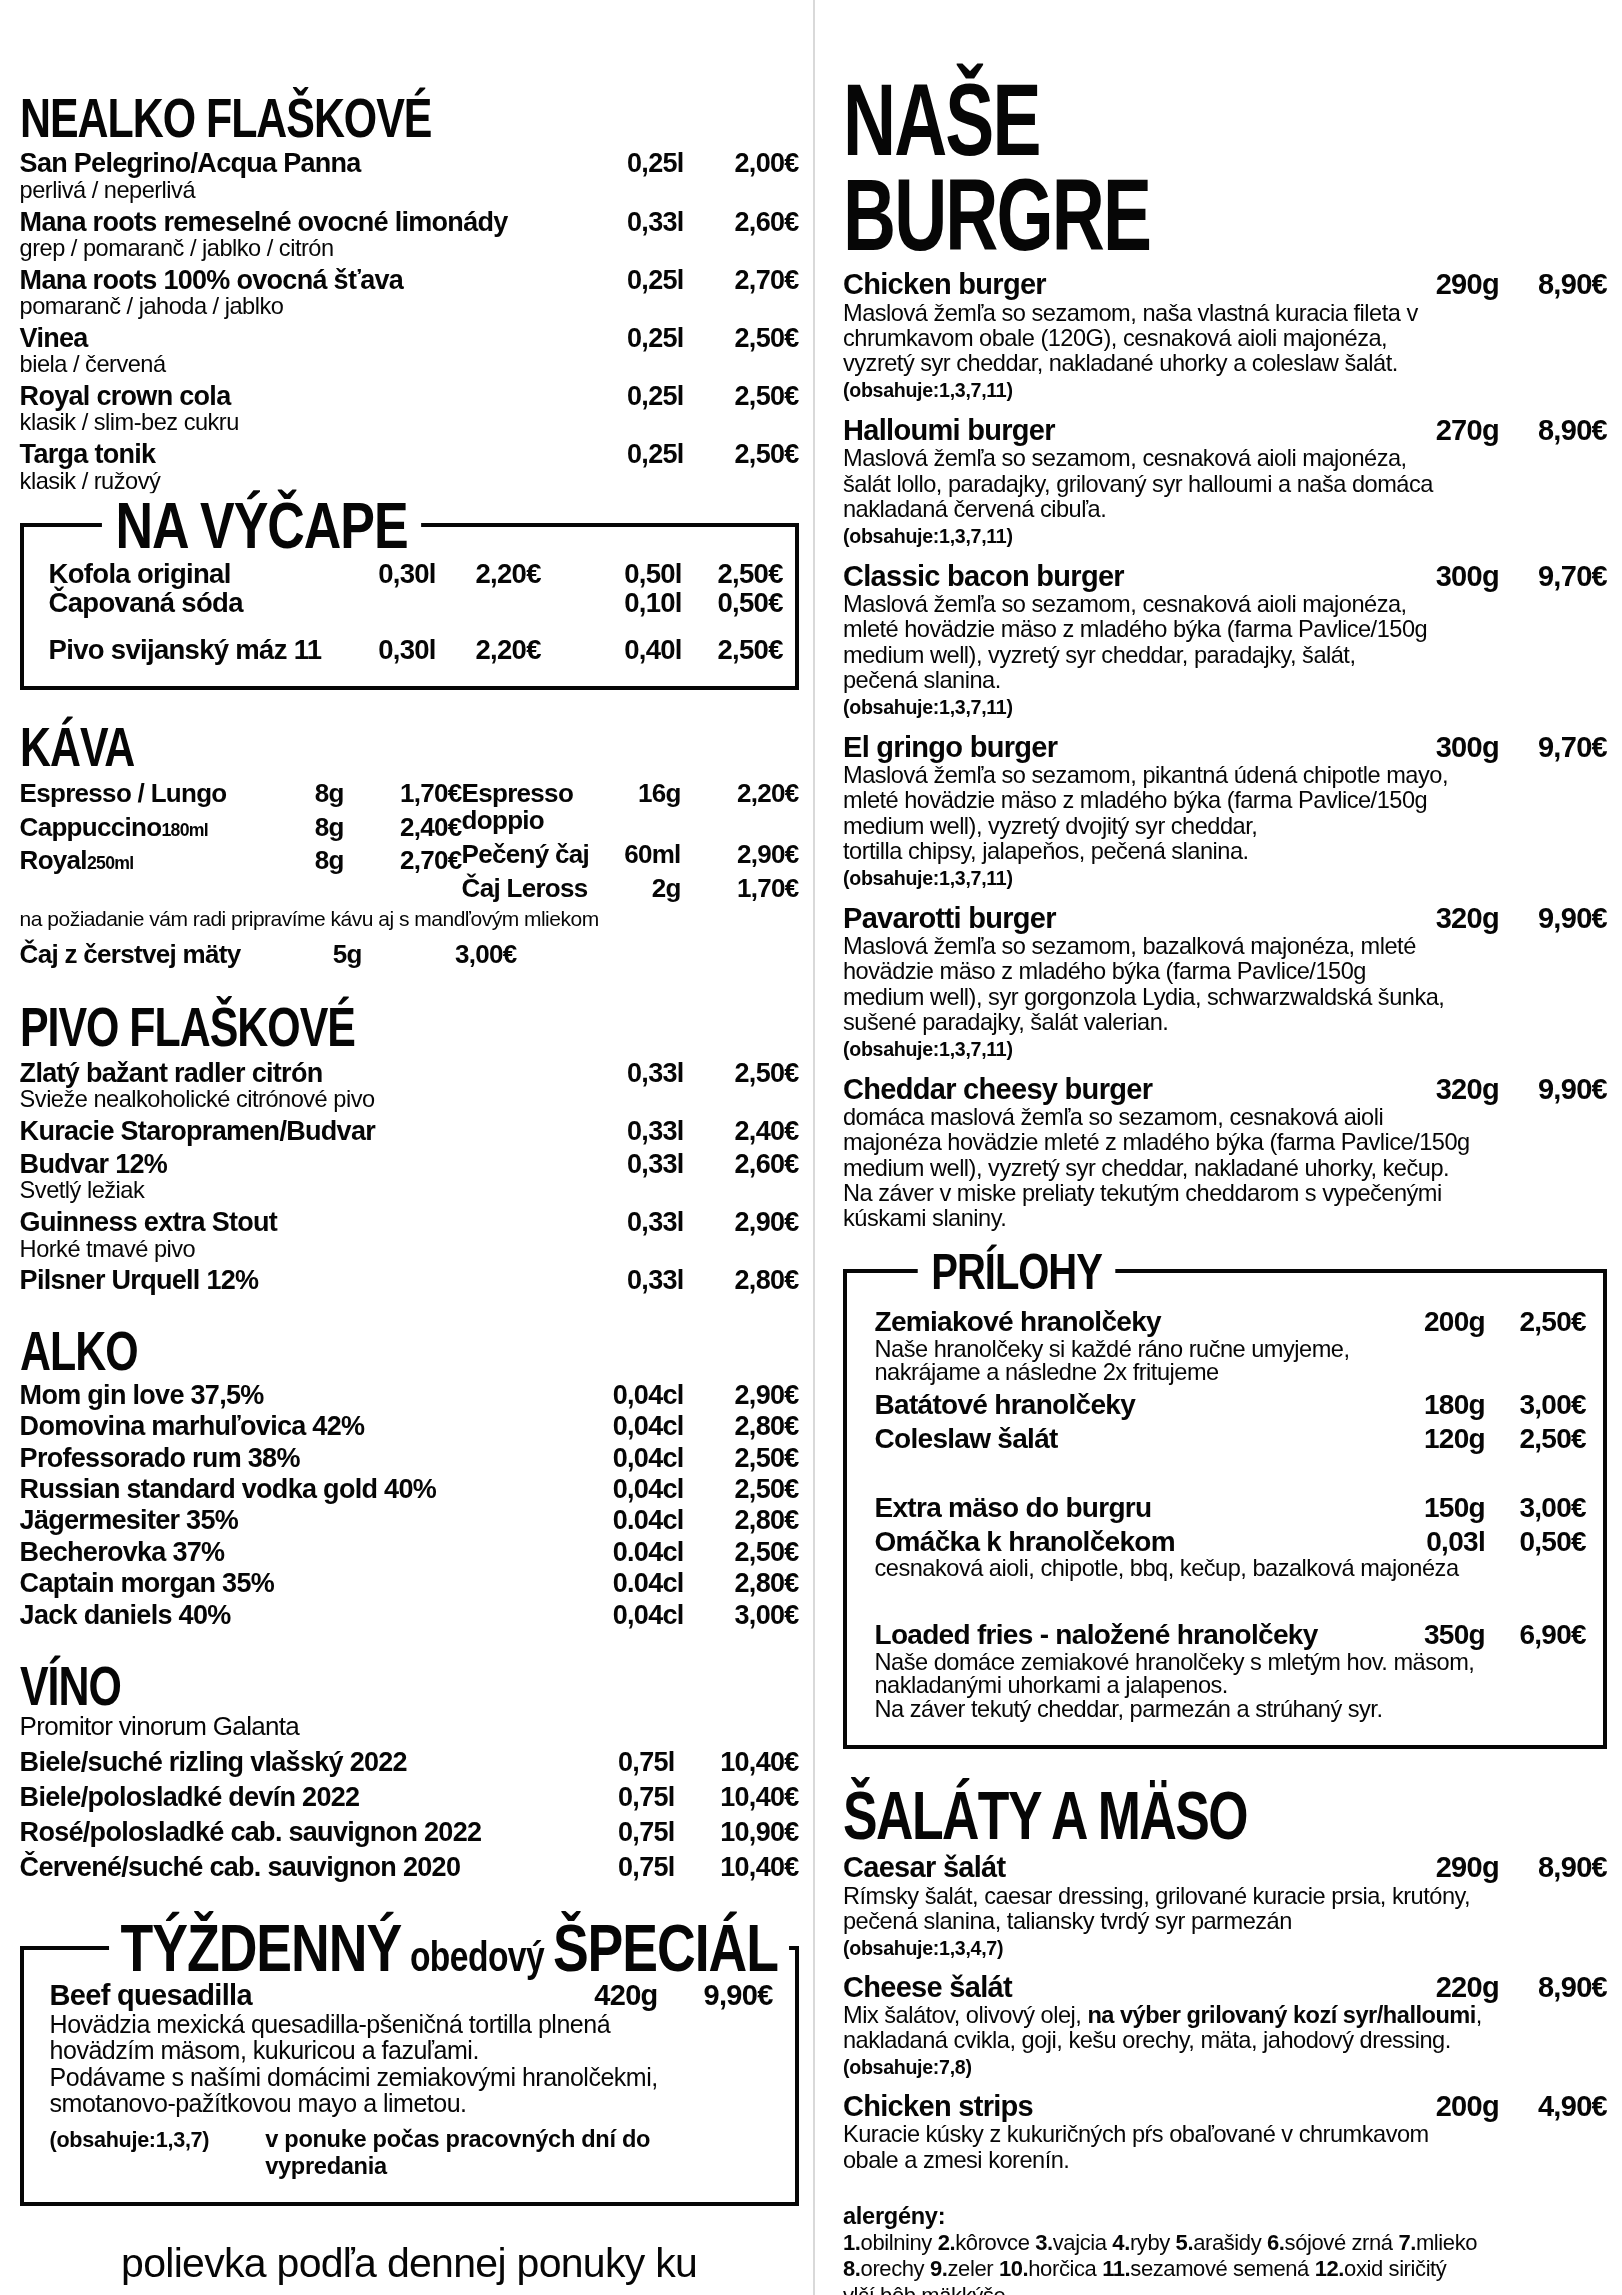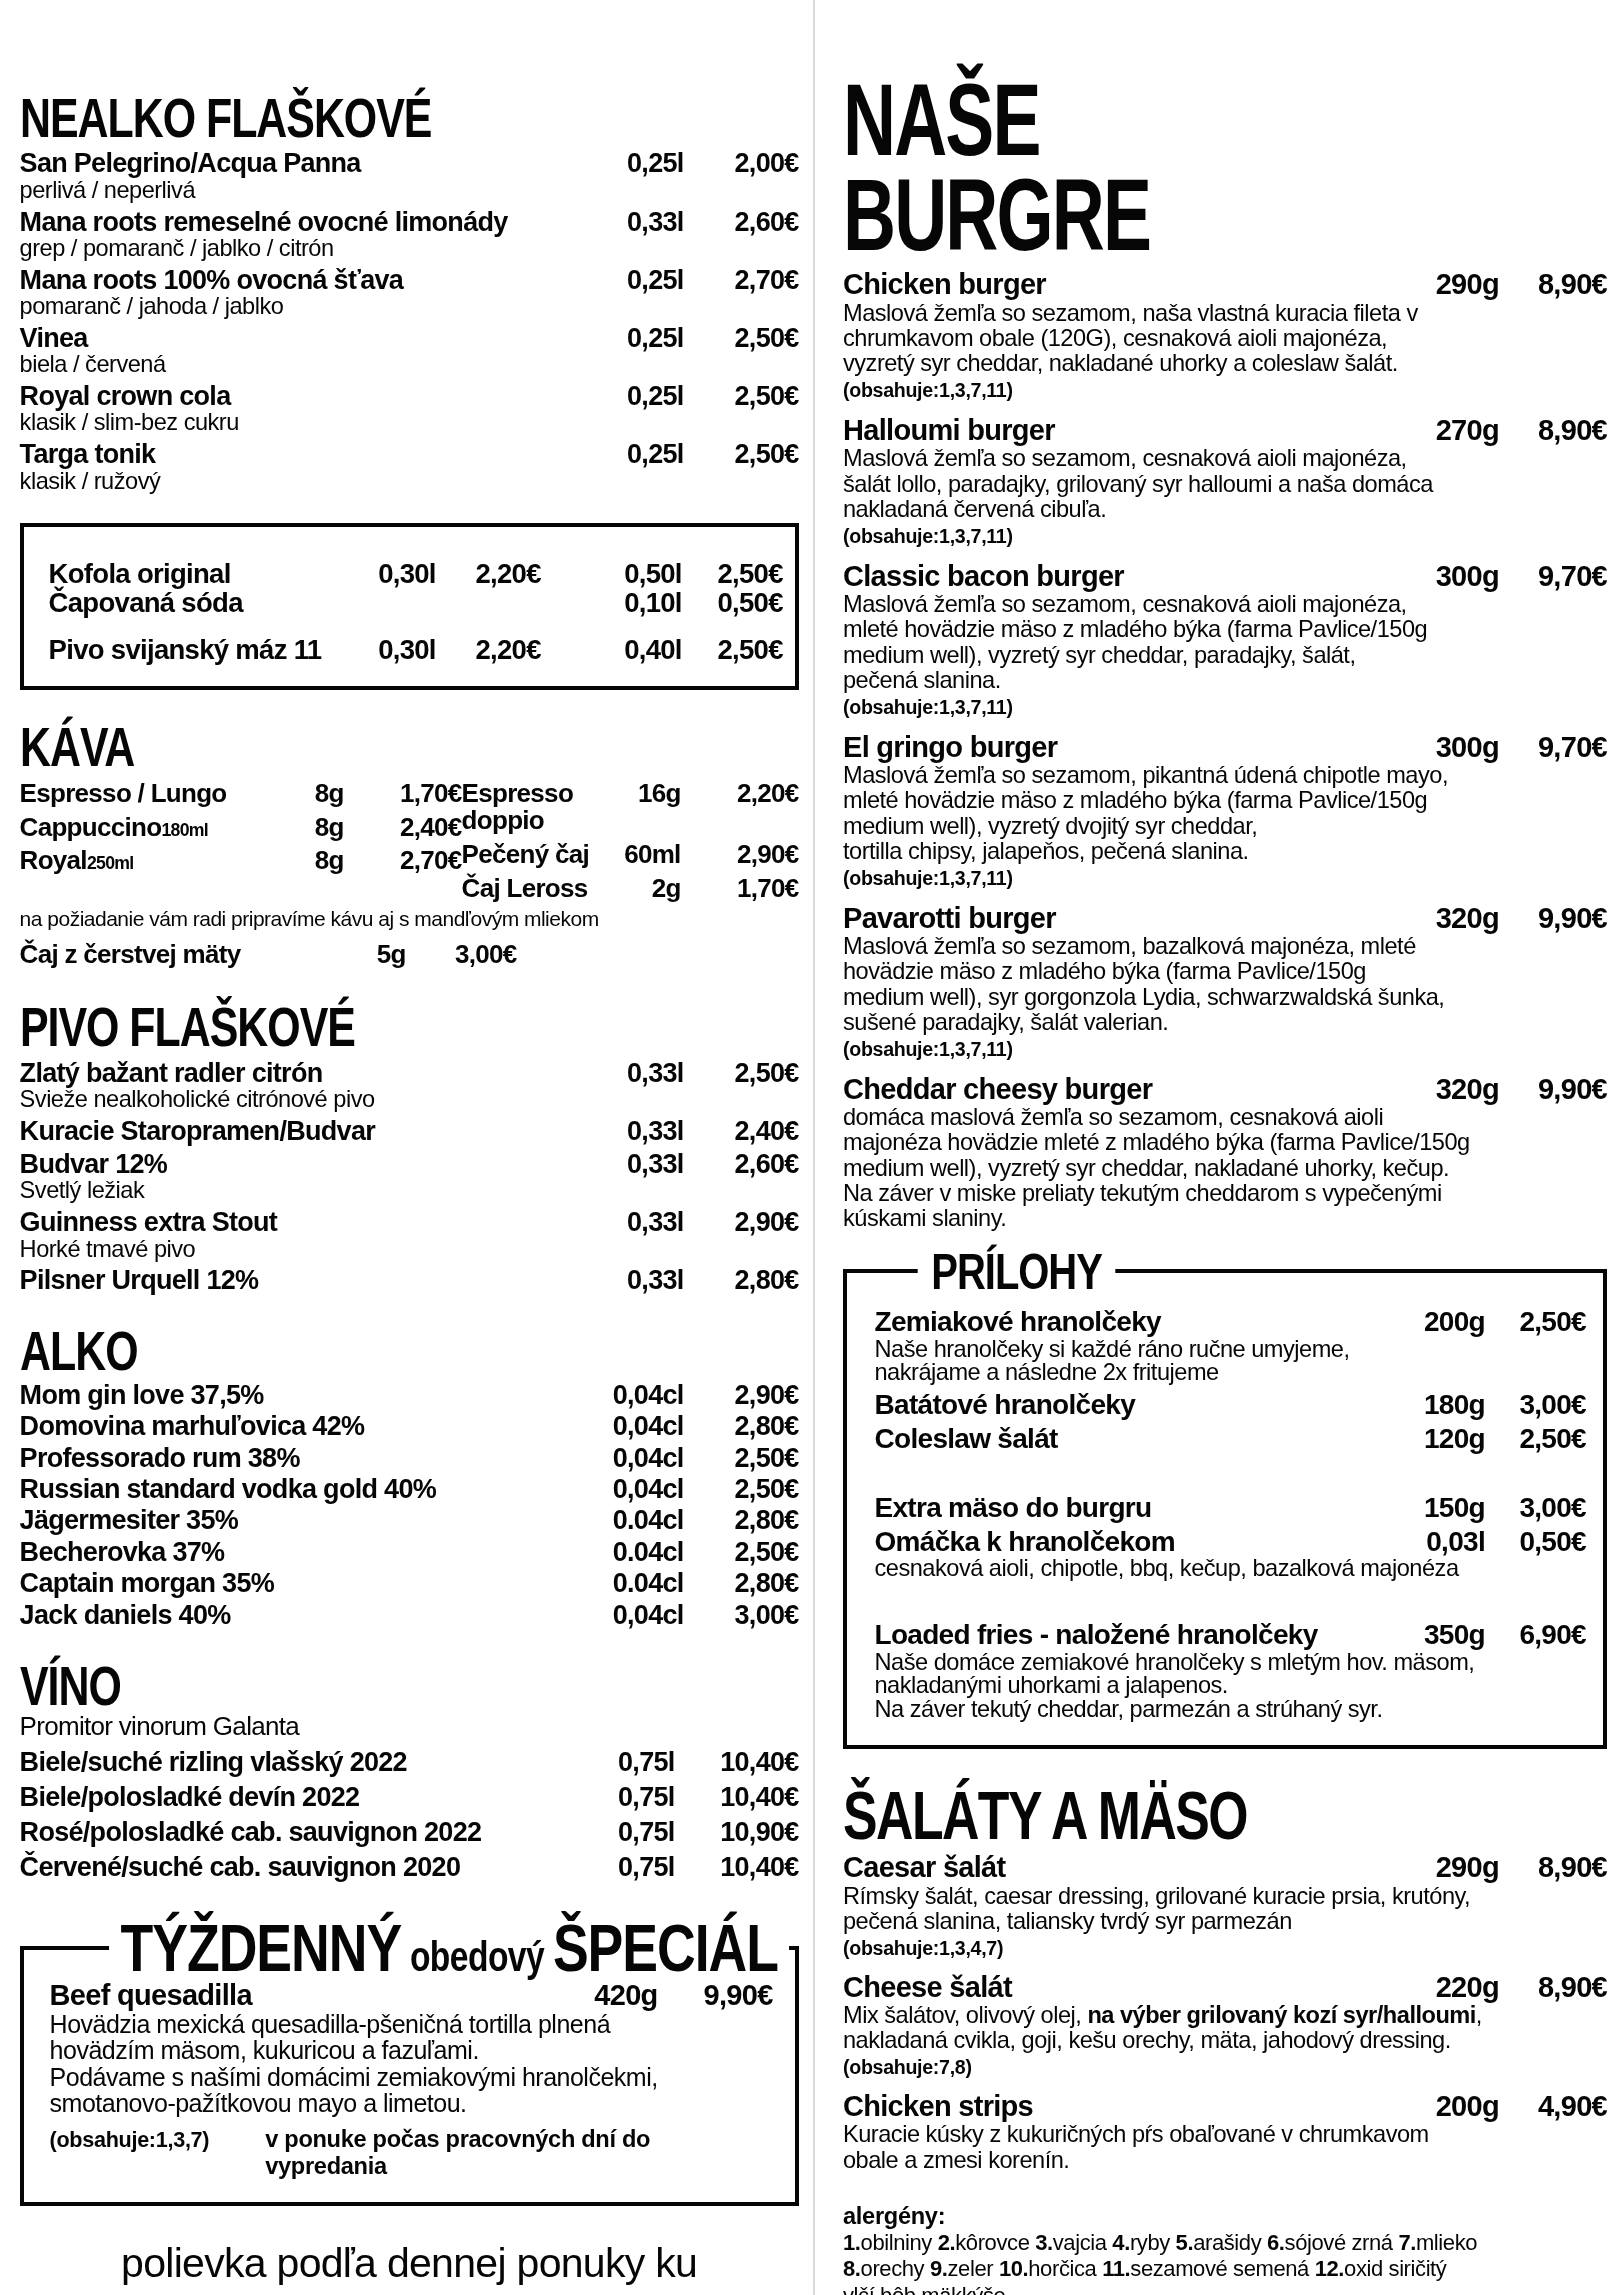--- a/index.html
+++ b/index.html
@@ -56,21 +56,21 @@
 
   
   .kava-grid{display:flex;}
   .kava-c1{width:442px;}
   .kava-c2{flex:1;}
   .kava-row{display:flex;align-items:baseline;font-weight:700;font-size:26px;letter-spacing:-0.7px;line-height:1.05;margin-top:6.5px;}
   .kava-row .nm{flex:1;padding-right:3.9px;}
   .kava-row .ksz{width:72px;text-align:right;white-space:nowrap;}
   .kava-row .kpr{width:118px;text-align:right;white-space:nowrap;}
   .kava-note{font-size:21px;font-weight:400;letter-spacing:-0.5px;margin-top:5.2px;}
-  .kava-extra{display:flex;align-items:baseline;width:497px;font-weight:700;font-size:26px;letter-spacing:-0.7px;margin-top:7.9px;}
+  .kava-extra{display:flex;align-items:baseline;width:497px;font-weight:700;font-size:26px;letter-spacing:-0.7px;margin-top:7.9px;gap:44px;}
   .kava-extra .nm{flex:1;}
   .kava-extra .ksz{width:65px;text-align:right;}
   .kava-extra .kpr{width:111px;text-align:right;}
 
   .mt-sec{margin-top:31px;}
   .alko-row{margin-top:3.3px;}
   .vino-sub{font-size:26px;font-weight:400;letter-spacing:-0.7px;margin-top:0px;line-height:1.1;}
   .vino-row{margin-top:7.2px;}
   .vino-row .pr{width:124px;}
 
@@ -160,20 +160,23 @@
     <div class="row">
       <span class="nm">Targa tonik</span>
       <span class="sz">0,25l</span>
       <span class="pr">2,50€</span>
     </div>
     <div class="desc">klasik / ružový</div>
   </div>
 
   
   <div class="menu-box vycape-box">
+    <div class="box-title-wrap left" style="left:38px;right:auto;">
+      <span class="box-title" style="font-size:65px;">NA VÝČAPE</span>
+    </div>
     <div class="vycape-row">
       <span class="nm">Kofola original</span>
       <span class="s1">0,30l</span>
       <span class="p1">2,20€</span>
       <span class="s2">0,50l</span>
       <span class="p2">2,50€</span>
     </div>
     <div class="vycape-row">
       <span class="nm">Čapovaná sóda</span>
       <span class="s1"></span>

